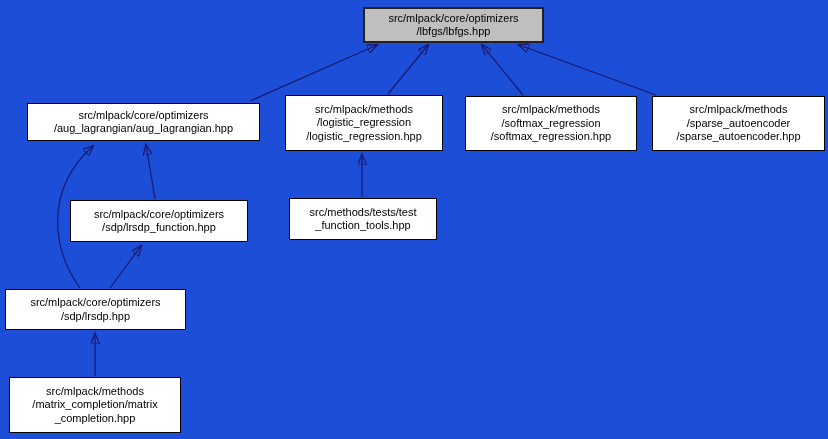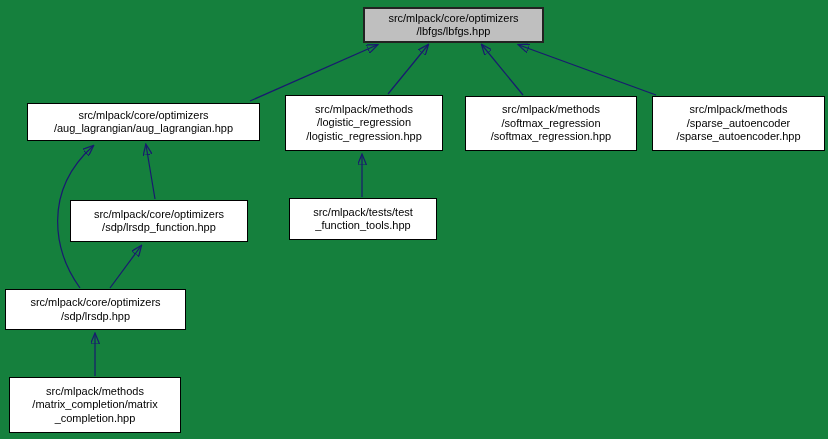--- a/index.html
+++ b/index.html
@@ -1,20 +1,20 @@
 <!DOCTYPE html>
 <html><head>
 <meta charset="utf-8">
 <style>
   html, body { margin: 0; padding: 0; background: #ffffff; }
   .canvas {
     position: relative;
     width: 828px;
     height: 439px;
-    background: #15803d;
+    background: #1d4ed8;
     font-family: "Liberation Sans", sans-serif;
     overflow: hidden;
   }
   .edges {
     position: absolute;
     left: 0; top: 0;
     width: 828px; height: 439px;
   }
   .edges path {
     fill: none;
@@ -88,21 +88,21 @@
 /softmax_regression
 /softmax_regression.hpp</div>
 
   <div class="node n-sparse">src/mlpack/methods
 /sparse_autoencoder
 /sparse_autoencoder.hpp</div>
 
   <div class="node n-lrsdp-function">src/mlpack/core/optimizers
 /sdp/lrsdp_function.hpp</div>
 
-  <div class="node n-test-function">src/mlpack/tests/test
+  <div class="node n-test-function">src/methods/tests/test
 _function_tools.hpp</div>
 
   <div class="node n-lrsdp">src/mlpack/core/optimizers
 /sdp/lrsdp.hpp</div>
 
   <div class="node n-matrix-completion">src/mlpack/methods
 /matrix_completion/matrix
 _completion.hpp</div>
 
 </div>

